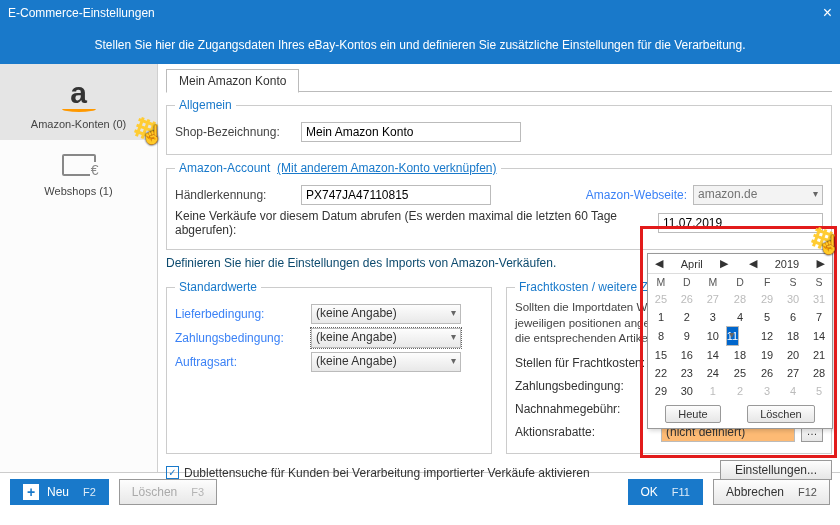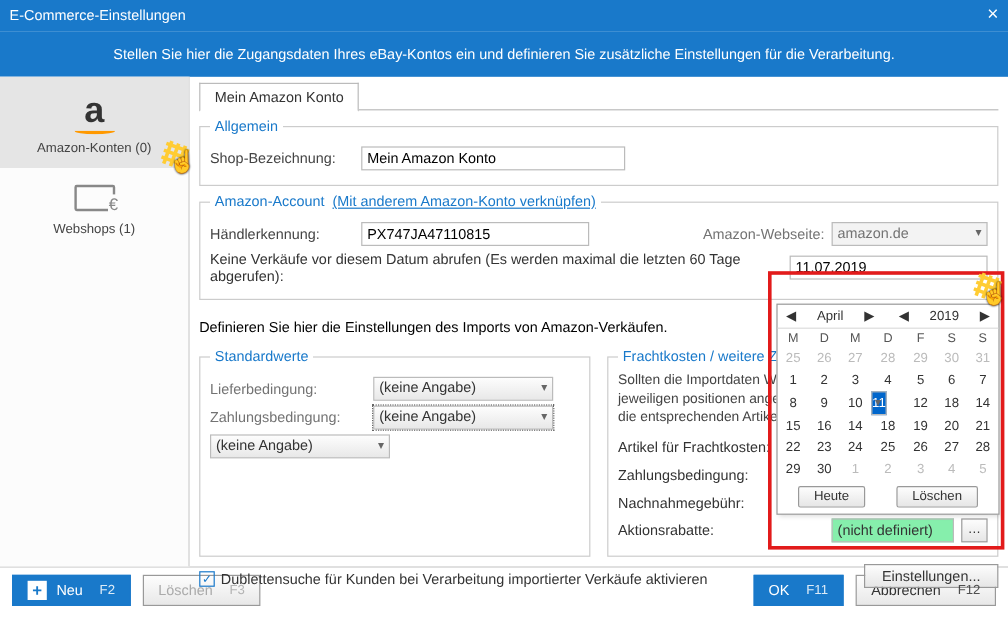--- a/index.html
+++ b/index.html
@@ -30,28 +30,28 @@
 .cursor .hand { position:absolute; left:6px; top:6px; font-size:18px; filter: drop-shadow(0 0 1px #000); }
 
 .main { flex:1; position:relative; padding: 4px 8px 0 8px; }
 .tab { display:inline-block; background:#fff; border:1px solid #bbb; border-bottom:1px solid #fff; padding:4px 12px; font-size:12px; position:relative; top:1px; z-index:2;}
 .tabline { border-bottom:1px solid #bbb; margin-top:-1px; }
 
 fieldset { border:1px solid #ccc; margin-top:6px; padding:6px 8px 8px; }
 legend { color:#1979ca; font-size:12px; padding:0 4px; }
 .row { display:flex; align-items:center; margin:4px 0; gap:6px; }
 .lab { width:120px; color:#444; }
-.lab2 { width:130px; color:#737373; }
+.lab2 { width:130px; color:#3b82f6; }
 input.txt { border:1px solid #bbb; padding:2px 4px; font-size:12px; height:20px; }
 .link { color:#1979ca; text-decoration:underline; cursor:pointer; }
 select,.sel { border:1px solid #bbb; background:linear-gradient(#fdfdfd,#e8e8e8); height:20px; font-size:12px; padding:1px 18px 1px 4px; position:relative; display:inline-block; }
 .sel::after { content:"▾"; position:absolute; right:4px; top:2px; font-size:10px; color:#666; }
 .sel.dis { color:#737373; background:#f3f3f3; }
 
-.note { font-size:12px; color:#000000; margin:16px 0 4px; }
+.note { font-size:12px; color:#0c4a6e; margin:6px 0 4px; }
 
 .twocol { display:flex; gap:14px; }
 .twocol fieldset { flex:1; }
 .smalltxt { font-size:11.5px; color:#444; line-height:1.35; margin-bottom:6px;}
 
 .picker-date { background:#fff; }
 
 .redbox { position:absolute; border:3px solid #e21b1b; right:3px; top:162px; width:197px; height:232px; pointer-events:none; z-index:40;}
 
 .datepicker { position:absolute; right:7px; top:189px; width:186px; background:#fff; border:1px solid #999; z-index:30; box-shadow:2px 2px 4px rgba(0,0,0,.15); font-size:11px;}
@@ -74,21 +74,21 @@
 .footer { height:38px; border-top:1px solid #ccc; display:flex; align-items:center; padding:0 10px; gap:10px; }
 .fbtn { height:26px; display:inline-flex; align-items:center; padding:0 12px; border:1px solid #999; background:linear-gradient(#fdfdfd,#e8e8e8); cursor:pointer; font-size:12px; gap:8px;}
 .fbtn.primary { background:#1979ca; color:#fff; border-color:#1979ca;}
 .fbtn.disabled { color:#aaa; }
 .fbtn .fk { font-size:11px; opacity:.85; margin-left:6px;}
 .plus { width:16px; height:16px; background:#fff; color:#1979ca; display:inline-flex; align-items:center; justify-content:center; font-weight:bold; font-size:14px; }
 .spacer { flex:1; }
 
 .small-row { display:flex; align-items:center; gap:6px; margin:3px 0;}
 .small-row .l { width:140px; font-size:12px;}
-.val { border:1px solid #bbb; padding:2px 4px; font-size:12px; height:20px; flex:1; background:#86efac;margin-left:32px;}
+.val { border:1px solid #bbb; padding:2px 4px; font-size:12px; height:20px; flex:1; background:#fdba74;}
 </style>
 </head>
 <body>
 
 <div class="titlebar">
   <span>E-Commerce-Einstellungen</span>
   <span class="close">×</span>
 </div>
 
 <div class="banner">Stellen Sie hier die Zugangsdaten Ihres eBay-Kontos ein und definieren Sie zusätzliche Einstellungen für die Verarbeitung.</div>
@@ -146,29 +146,30 @@
         <legend>Standardwerte</legend>
         <div class="row">
             <span class="lab2">Lieferbedingung:</span>
             <span class="sel" style="width:150px"><span>(keine Angabe)</span></span>
           </div>
         <div class="row">
             <span class="lab2">Zahlungsbedingung:</span>
             <span class="sel" style="width:150px;outline:1px dotted #666"><span>(keine Angabe)</span></span>
           </div>
         <div class="row">
+            <span class="lab2">Auftragsart:</span>
             <span class="sel" style="width:150px"><span>(keine Angabe)</span></span>
           </div>
       </fieldset>
 
       <fieldset style="min-width:300px">
         <legend>Frachtkosten / weitere Zuschläge</legend>
         <div class="smalltxt">Sollten die Importdaten Werte enthalten, wird an den jeweiligen positionen angelegt werden — wählen Sie hier die entsprechenden Artikel aus.</div>
         <div class="small-row">
-            <span class="l">Artikel für Frachtkosten:</span>
+            <span class="l">Stellen für Frachtkosten:</span>
             <span class="val"></span>
             <span class="ellips">…</span>
           </div>
         <div class="small-row">
             <span class="l">Zahlungsbedingung:</span>
             <span class="val"></span>
             <span class="ellips">…</span>
           </div>
         <div class="small-row">
             <span class="l">Nachnahmegebühr:</span>

